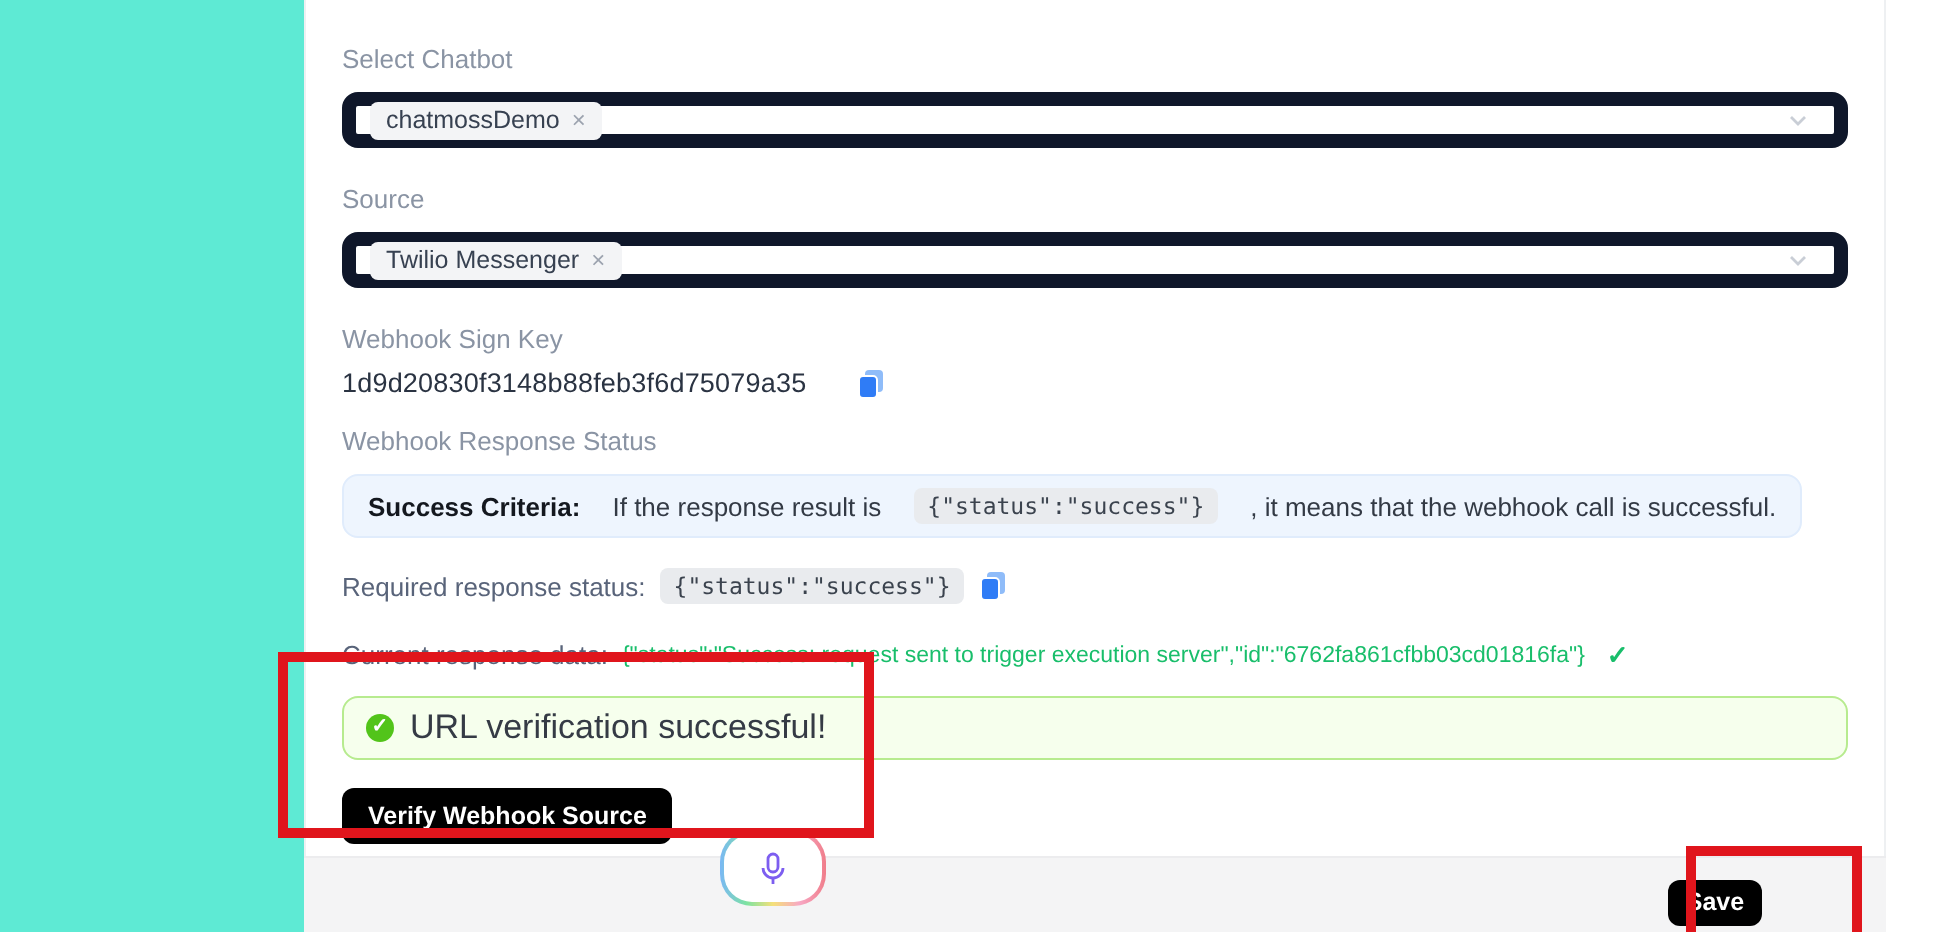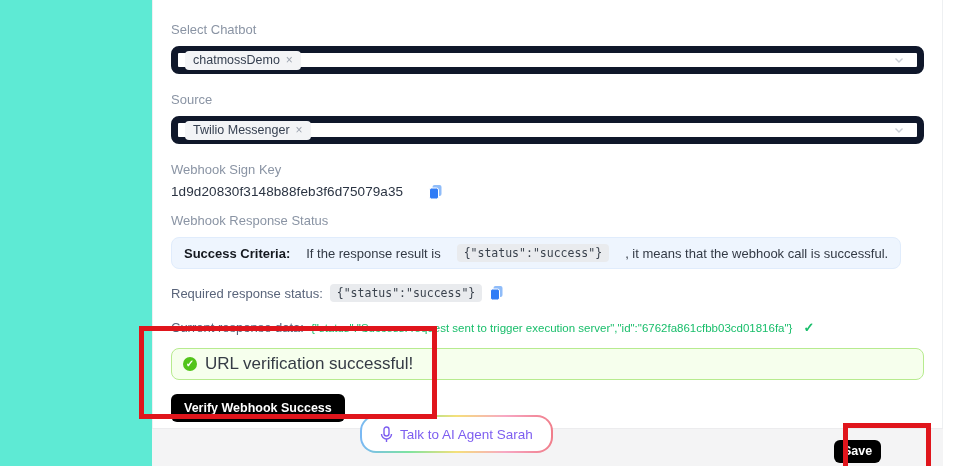--- a/index.html
+++ b/index.html
@@ -190,37 +190,36 @@
 
       <div class="spacer-13"></div>
 
       
       <div class="success-alert">
         <span class="check-badge">✓</span>
         <span class="success-alert-text">URL verification successful!</span>
       </div>
 
       
-      <button class="verify-btn">Verify Webhook Success</button>
+      <button class="verify-btn">Verify Webhook Source</button>
 
     </div>
   </div>
 
   <div class="footer-bar"></div>
 
   <div class="talk-btn-wrap">
     <div class="talk-btn">
       <span style="display:inline-flex;">
         <svg width="13" height="17" viewBox="0 0 13 17">
           <rect x="4" y="1" width="5" height="9" rx="2.5" fill="none" stroke="#7d5ef0" stroke-width="1.4"></rect>
           <path d="M1.5 8 a5 5 0 0 0 10 0" fill="none" stroke="#7d5ef0" stroke-width="1.4"></path>
           <line x1="6.5" y1="13" x2="6.5" y2="16" stroke="#7d5ef0" stroke-width="1.4"></line>
         </svg>
       </span>
-      <span class="talk-btn-label">Talk to AI Agent Sarah</span>
     </div>
   </div>
 
   <button class="save-btn">Save</button>
 
   <div class="annotation annotation-verify"></div>
   <div class="annotation annotation-save"></div>
 </div>
 
 </body></html>

